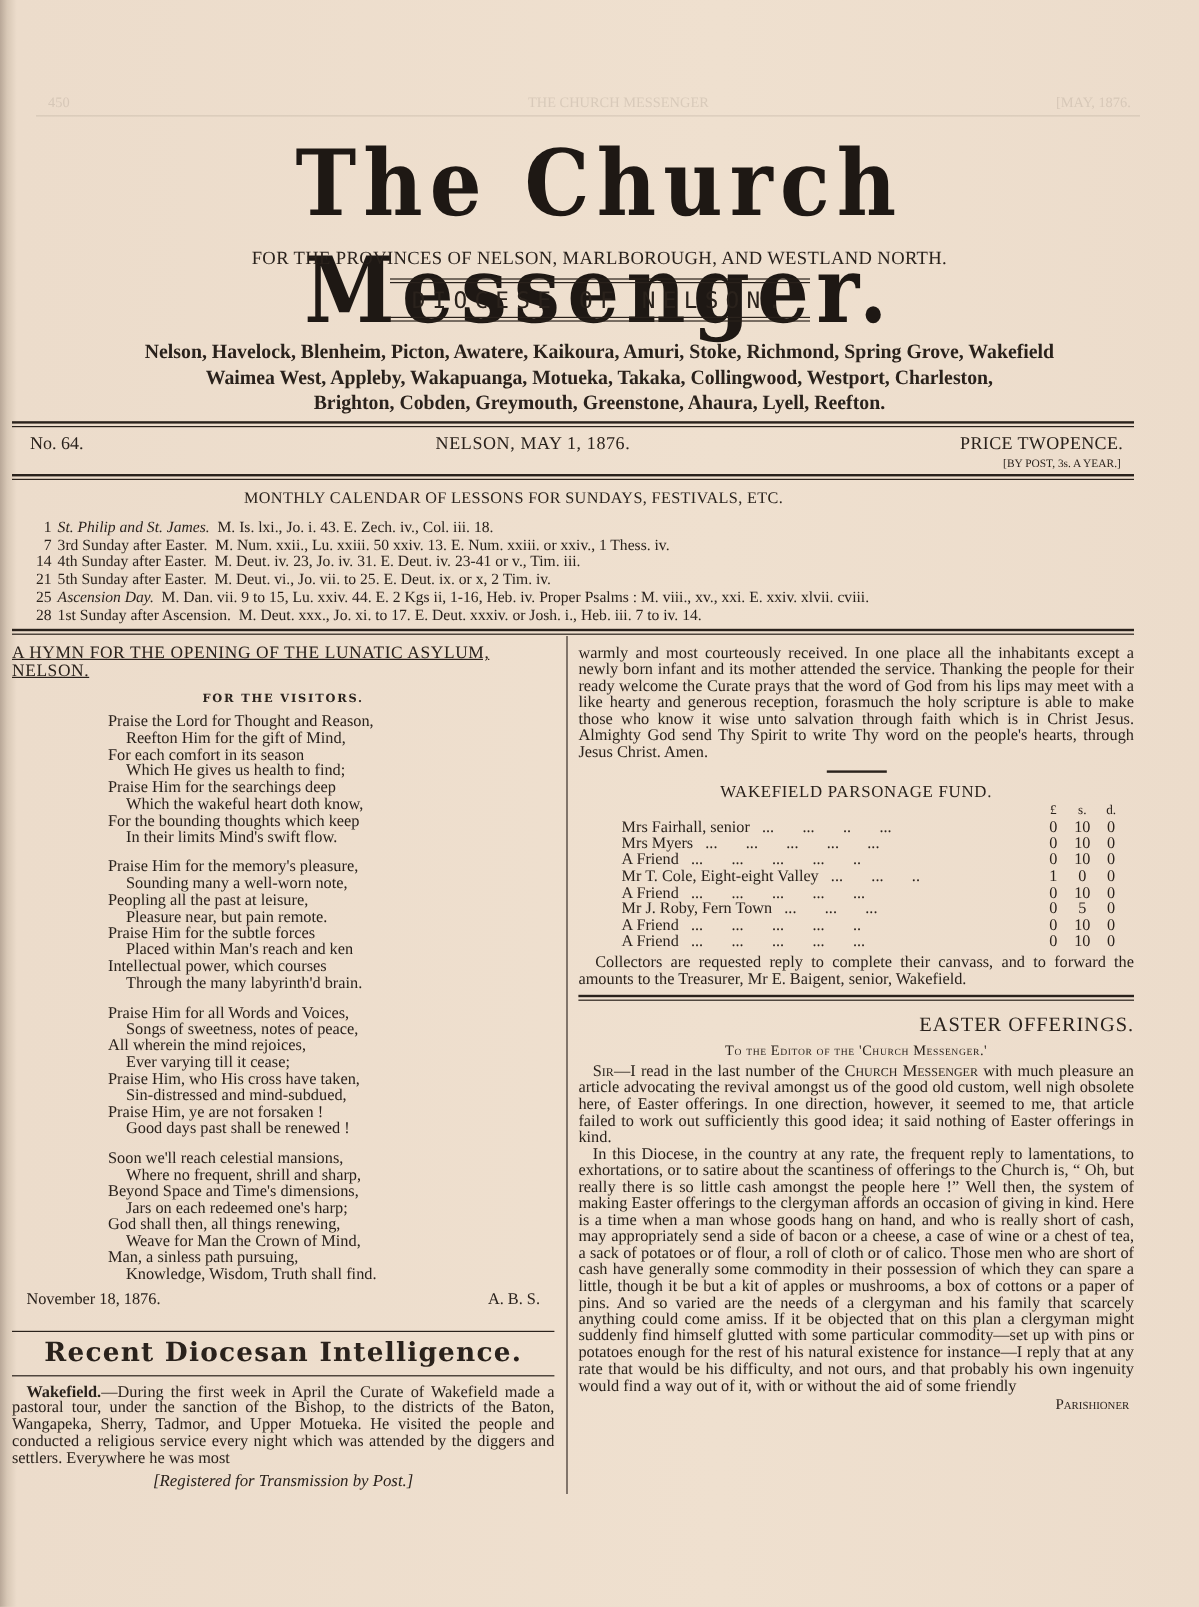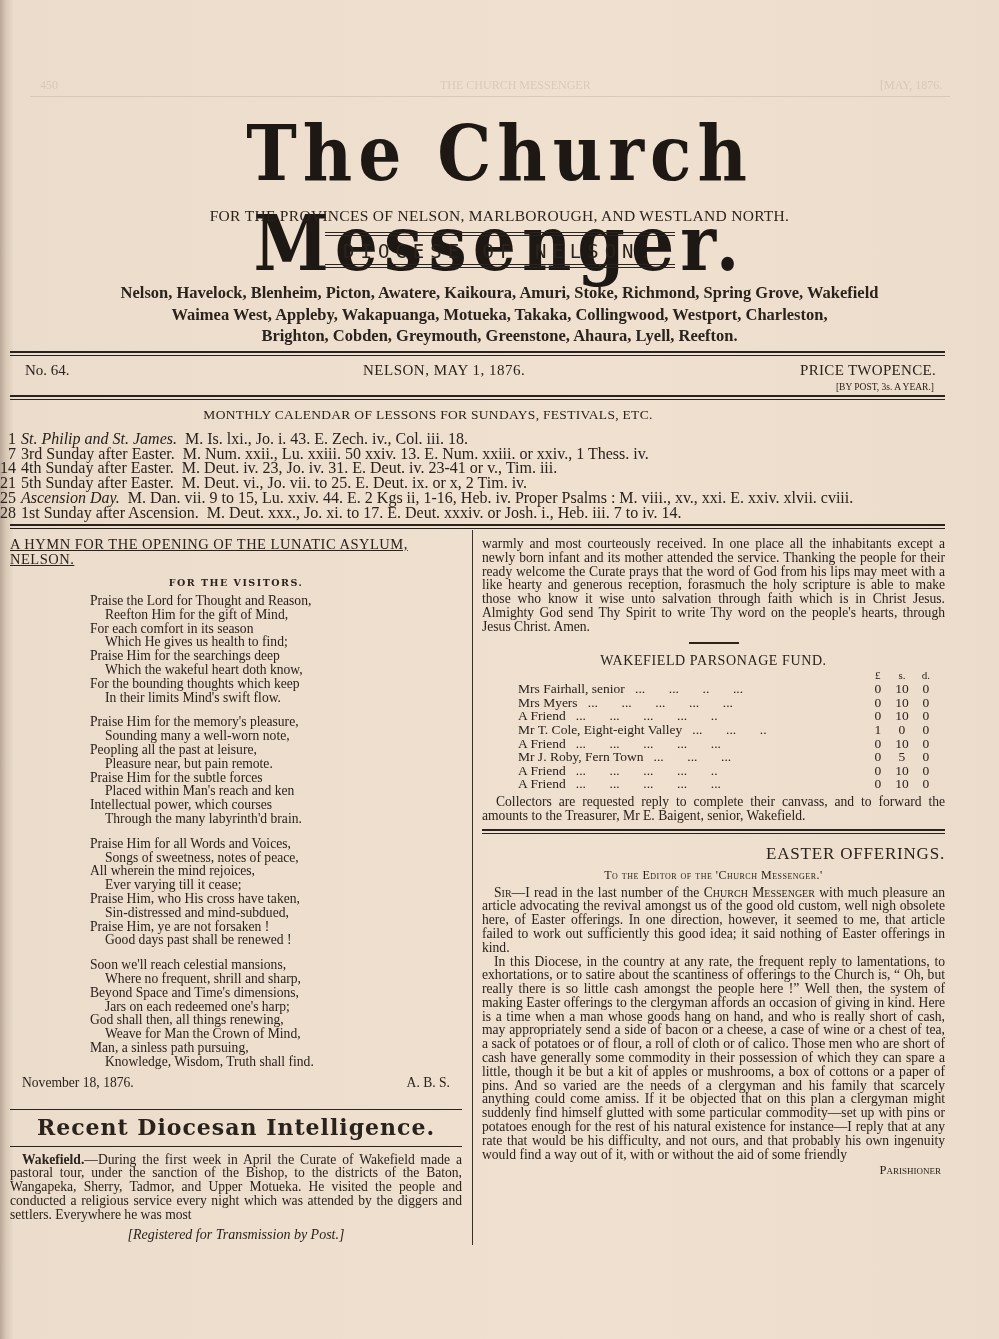--- a/index.html
+++ b/index.html
@@ -37,21 +37,21 @@
     line-height: 21.5px; transform: scaleX(0.97);
   }
   .hr2 { left: 10px; width: 935px; border-top: 2px solid #2a221c; border-bottom: 1px solid #2a221c; height: 2px; }
   .issue-row { top: 362px; left: 22px; width: 920px; font-family: "Liberation Serif", serif; font-size: 15px; }
   .issue-no { position: absolute; left: 3px; top: 0; }
   .issue-date { position: absolute; left: 341px; top: 0; letter-spacing: 0.5px; font-family: Liberation Serif, serif; }
   .issue-price { position: absolute; right: 6px; top: 0; letter-spacing: 0.3px; }
   .issue-post { position: absolute; right: 8px; top: 20px; font-size: 9.5px; }
 
   .cal-title { left: 0; width: 856px; top: 407px; text-align: center; font-family: "Liberation Serif", serif; font-size: 13.5px; letter-spacing: 0.3px; }
-  .cal { left: 0; top: 432px; width: 960px; font-family: "Liberation Serif", serif; font-size: 16px; line-height: 14.7px; }
+  .cal { left: 27px; top: 432px; width: 960px; font-family: "Liberation Serif", serif; font-size: 13px; line-height: 14.7px; }
   .cal-row { white-space: nowrap; }
   .cal-day { display: inline-block; width: 16px; text-align: right; margin-right: 5px; }
   .it { font-style: italic; }
 
   
   .col-rule { left: 472px; top: 530px; width: 0; height: 715px; border-left: 1.5px solid #3a302a; }
   .col-left { left: 10px; top: 537px; width: 452px; }
   .col-right { left: 482px; top: 537px; width: 463px; }
 
   .hymn-title { font-family: "Liberation Serif", serif; font-size: 14.5px; line-height: 15px; letter-spacing: 0.5px; text-decoration: underline; }

